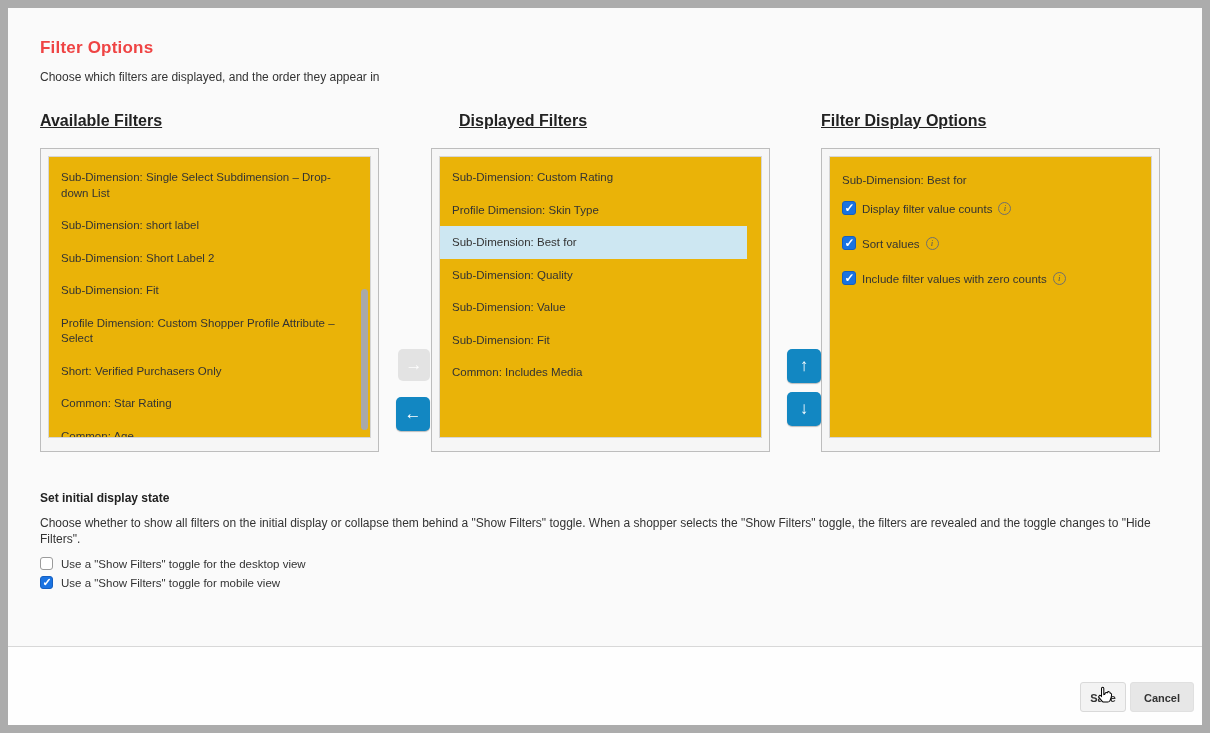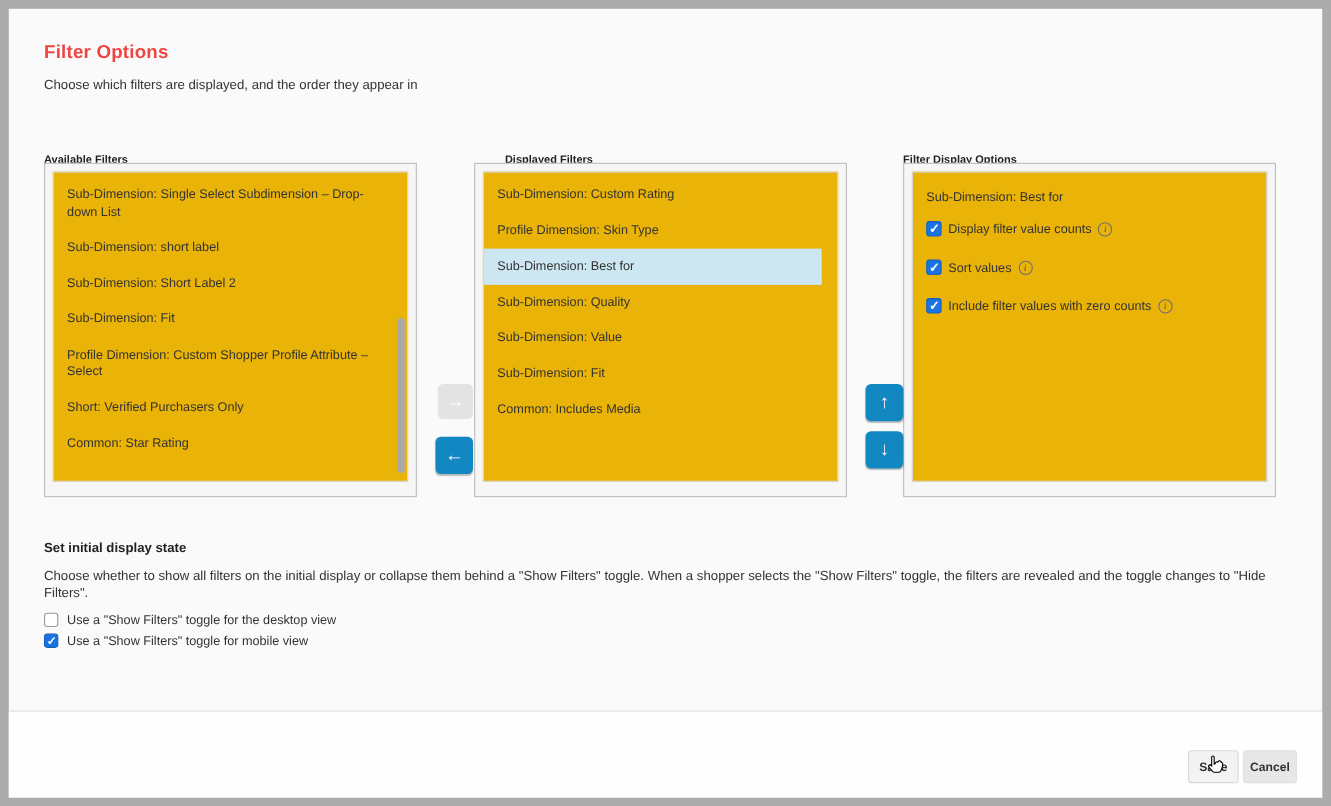--- a/index.html
+++ b/index.html
@@ -17,22 +17,22 @@
   }
   .page-title {
     position:absolute; left:32px; top:30px;
     font-size:17px; font-weight:bold; color:#ef4444; letter-spacing:.2px;
   }
   .page-subtitle {
     position:absolute; left:32px; top:62px;
     font-size:12px; color:#333;
   }
   .col-heading {
-    position:absolute; top:132px;
-    font-size:10px; font-weight:bold; color:#222;
+    position:absolute; top:104px;
+    font-size:16px; font-weight:bold; color:#222;text-decoration:underline;
   }
   .h-available { left:32px; }
   .h-displayed { left:423px;margin-left:28px; }
   .h-options   { left:813px; }
 
   .list-outer {
     position:absolute; top:140px; width:339px; height:304px;
     background:#f6f6f6;
     border:1px solid #bdbdbd;
     padding:7px 7px 13px 7px;
@@ -128,21 +128,21 @@
     position:absolute; left:0; right:0; top:639px; bottom:0;
     background:#fefefe;
   }
   .btn {
     position:absolute; top:35px; height:30px;
     border-radius:3px; font-size:11px; font-weight:bold; color:#333;
     text-align:center; line-height:30px; cursor:pointer;
     font-family:"Liberation Sans", sans-serif;
   }
   .btn-save   { left:1072px; width:46px; background:#f3f3f3; border:1px solid #d9d9d9; }
-  .btn-cancel { left:1122px; width:49px; background:#e7e7e7; border:1px solid #e0e0e0; }
+  .btn-cancel { left:1122px; width:64px; background:#e7e7e7; border:1px solid #e0e0e0; }
 
   .cursor {
     position:absolute; left:1085px; top:677px; width:22px; height:22px;
     pointer-events:none; z-index:50;
   }
 </style>
 </head>
 <body>
 
 <div class="frame">
@@ -156,20 +156,21 @@
 
   <div class="list-outer lo-available">
     <div class="list-inner" id="available-list">
         <div class="list-item">Sub-Dimension: Single Select Subdimension – Drop-down List</div>
         <div class="list-item">Sub-Dimension: short label</div>
         <div class="list-item">Sub-Dimension: Short Label 2</div>
         <div class="list-item">Sub-Dimension: Fit</div>
         <div class="list-item">Profile Dimension: Custom Shopper Profile Attribute – Select</div>
         <div class="list-item">Short: Verified Purchasers Only</div>
         <div class="list-item">Common: Star Rating</div>
+        <div class="list-item">Common: Age</div>
       </div>
     <div class="scrollbar-track" style="position:absolute; right:9px; top:9px; bottom:15px; width:9px;">
       <div class="scrollbar-thumb"></div>
     </div>
   </div>
 
   <div class="list-outer lo-displayed">
     <div class="list-inner" id="displayed-list">
         <div class="list-item">Sub-Dimension: Custom Rating</div>
         <div class="list-item">Profile Dimension: Skin Type</div>

